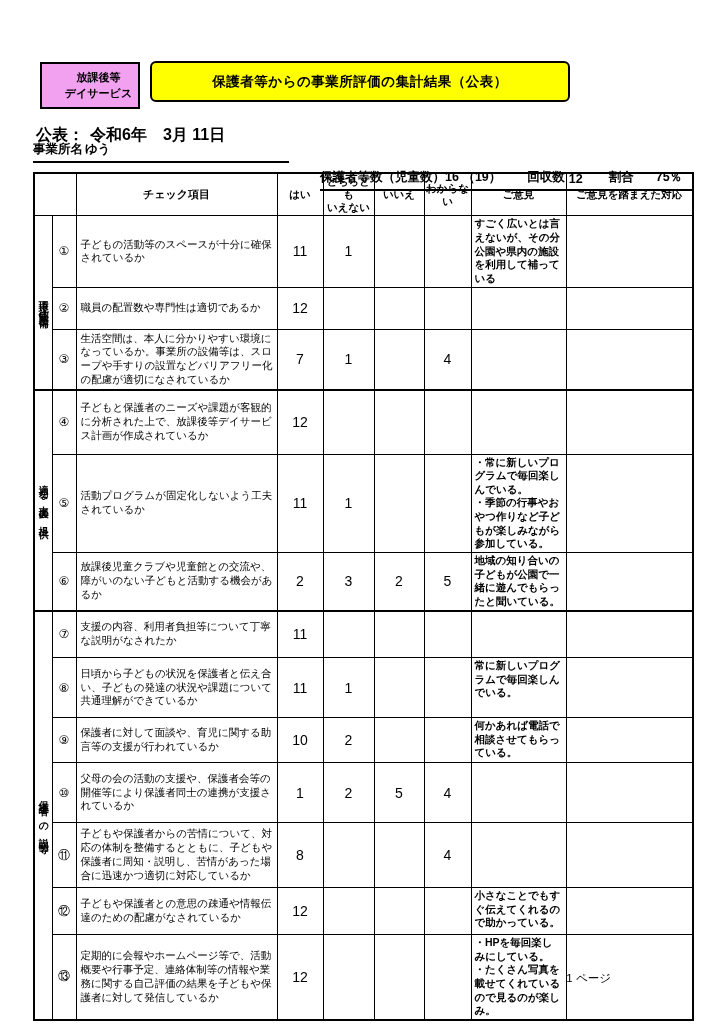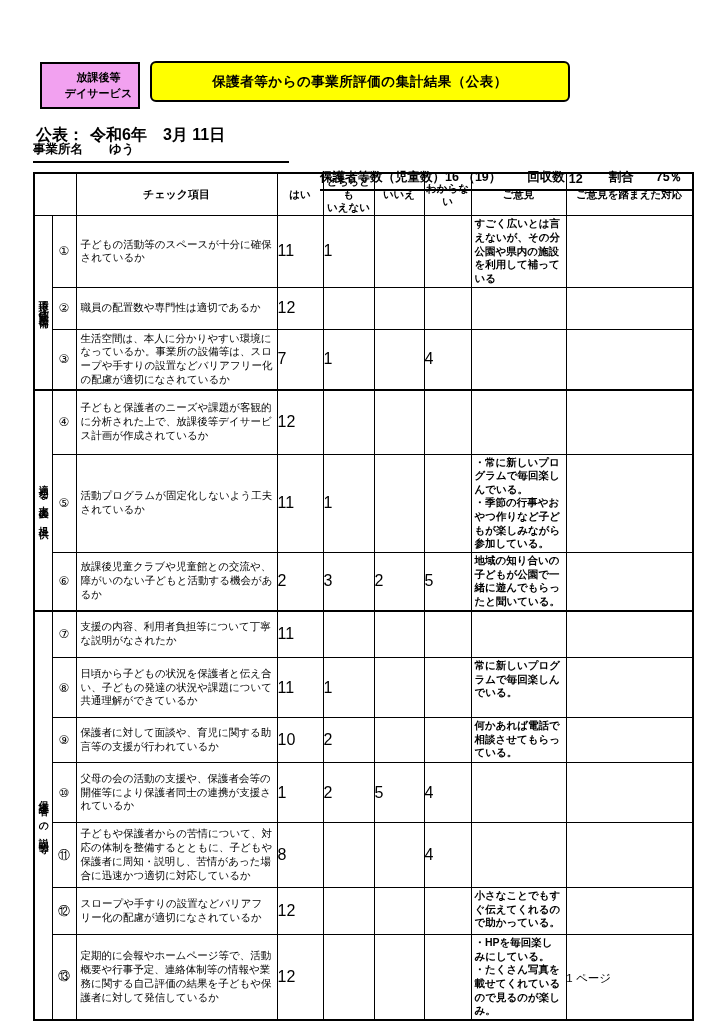--- a/index.html
+++ b/index.html
@@ -23,21 +23,21 @@
     background:var(--title-bg);border:2px solid var(--ink);border-radius:6px;
     display:flex;align-items:center;justify-content:center;
     font-weight:bold;font-size:13.5px;letter-spacing:0.5px;
   }
   .publish-line{position:absolute;left:36px;top:125px;font-size:16px;font-weight:bold;}
   .publish-line span{margin-right:6px;}
 
   .office-line{
     position:absolute;left:33px;top:141px;width:256px;height:22px;
     border-bottom:2px solid var(--ink);font-size:12.5px;font-weight:bold;
-    display:flex;align-items:flex-end;padding-bottom:3px;gap:26px;
+    display:flex;align-items:flex-end;padding-bottom:3px;gap:2px;
   }
   .stats-line{
     position:absolute;left:320px;top:141px;width:372px;height:22px;
     border-bottom:2px solid var(--ink);font-size:12.5px;font-weight:bold;
     display:flex;align-items:flex-end;padding-bottom:3px;margin-top:28px;
   }
   .stats-line .lbl{white-space:nowrap;}
   .stats-line .val{white-space:nowrap;}
   .gap-s{width:4px;}.gap-m{width:22px;}.gap-l{width:26px;}
 
@@ -57,21 +57,21 @@
   }
   table.eval th.c-itemhead{font-size:11px;}
   td.group-label{
     writing-mode:vertical-rl;text-orientation:upright;
     font-size:10px;font-weight:bold;letter-spacing:3px;
     text-align:center;vertical-align:middle;padding:4px 0;
     border-left:2px solid var(--ink);
   }
   td.num{font-size:12px;text-align:center;vertical-align:middle;}
   td.item{font-size:10.5px;line-height:1.32;padding:2px 4px;vertical-align:middle;text-align:left;}
-  td.count{font-size:16px;vertical-align:middle;margin-left:36px;}
+  td.count{font-size:14px;text-align:center;vertical-align:middle;margin-left:36px;}
   td.comment{font-size:10.5px;line-height:1.3;padding:1px 3px;vertical-align:top;text-align:left;white-space:pre-line;font-weight:bold;}
   td.response{font-size:10.5px;vertical-align:top;}
   tr.group-start td{border-top:2px solid var(--ink);}
 
   .footer{
     position:absolute;left:33px;top:971px;width:578px;text-align:right;
     font-size:11.5px;
   }
 </style>
 </head>
@@ -242,21 +242,21 @@
           <td class="item">子どもや保護者からの苦情について、対応の体制を整備するとともに、子どもや保護者に周知・説明し、苦情があった場合に迅速かつ適切に対応しているか</td>
           <td class="count">8</td>
           <td class="count"></td>
           <td class="count"></td>
           <td class="count">4</td>
           <td class="comment"></td>
           <td class="response"></td>
         </tr>
         <tr style="height: 47px;">
           <td class="num">⑫</td>
-          <td class="item">スロープや手すりの設置などバリアフリー化の配慮が適切になされているか</td>
+          <td class="item">子どもや保護者との意思の疎通や情報伝達のための配慮がなされているか</td>
           <td class="count">12</td>
           <td class="count"></td>
           <td class="count"></td>
           <td class="count"></td>
           <td class="comment">小さなことでもすぐ伝えてくれるので助かっている。</td>
           <td class="response"></td>
         </tr>
         <tr style="height: 63px;">
           <td class="num">⑬</td>
           <td class="item">定期的に会報やホームページ等で、活動概要や行事予定、連絡体制等の情報や業務に関する自己評価の結果を子どもや保護者に対して発信しているか</td>

